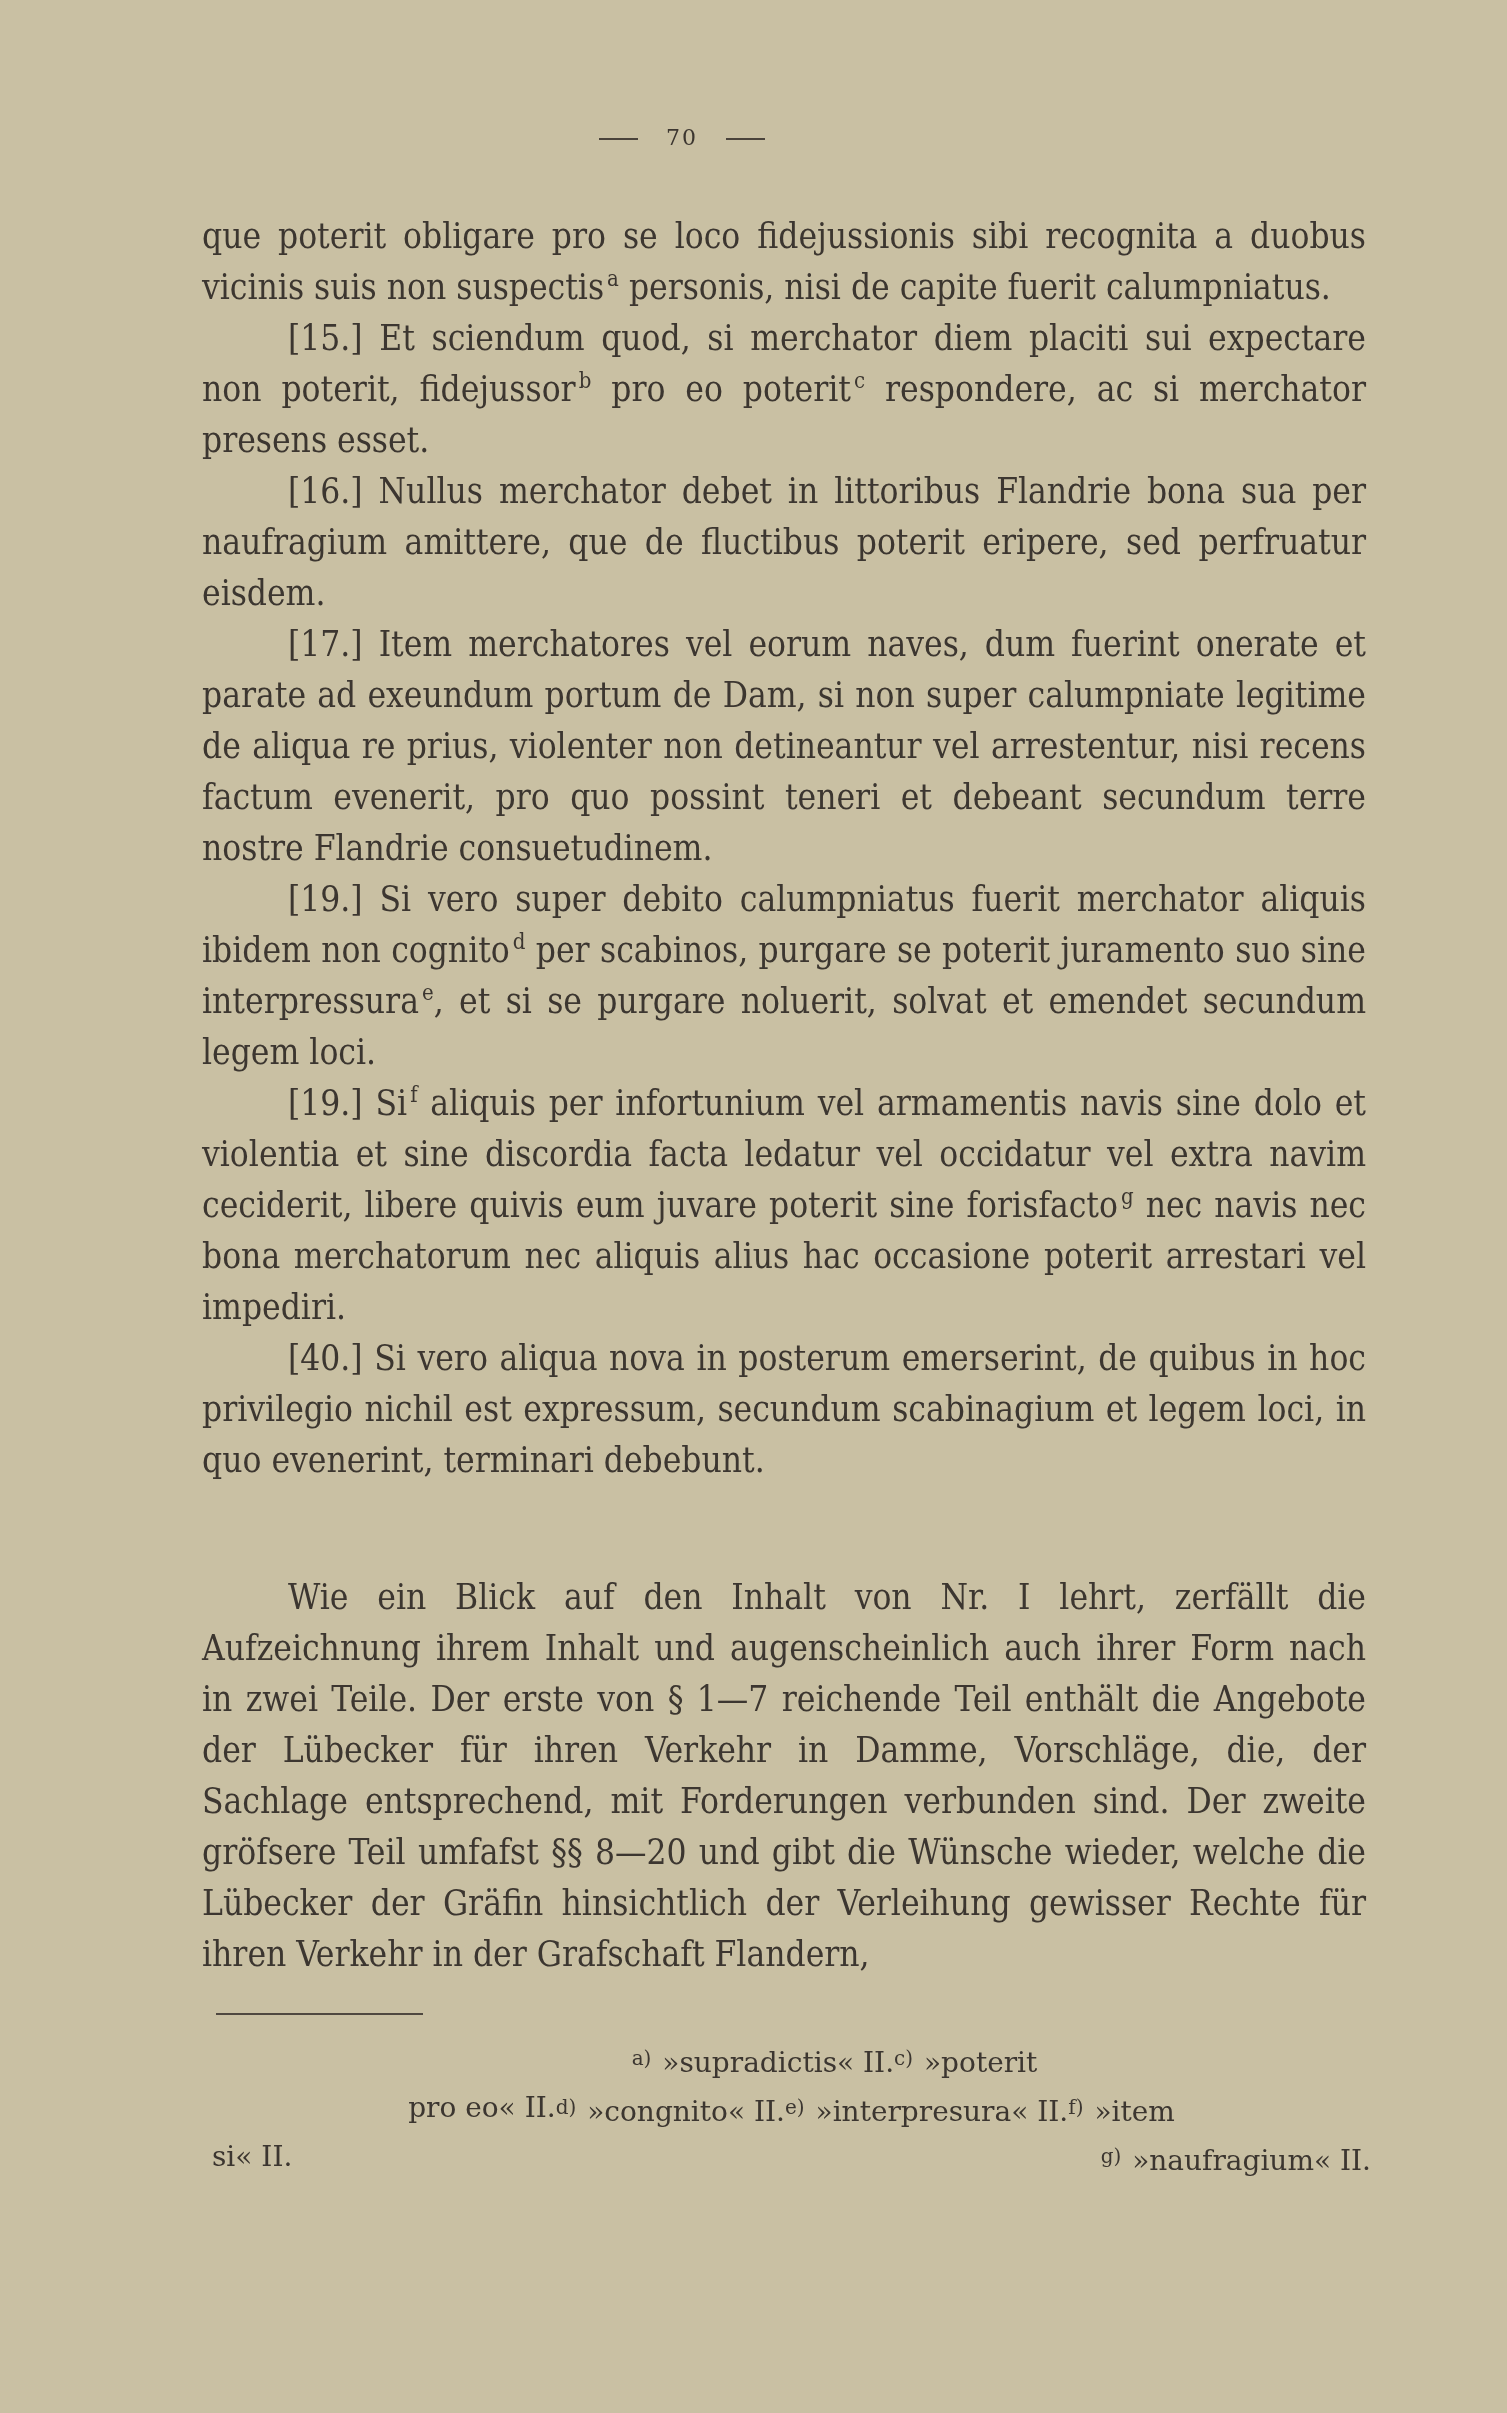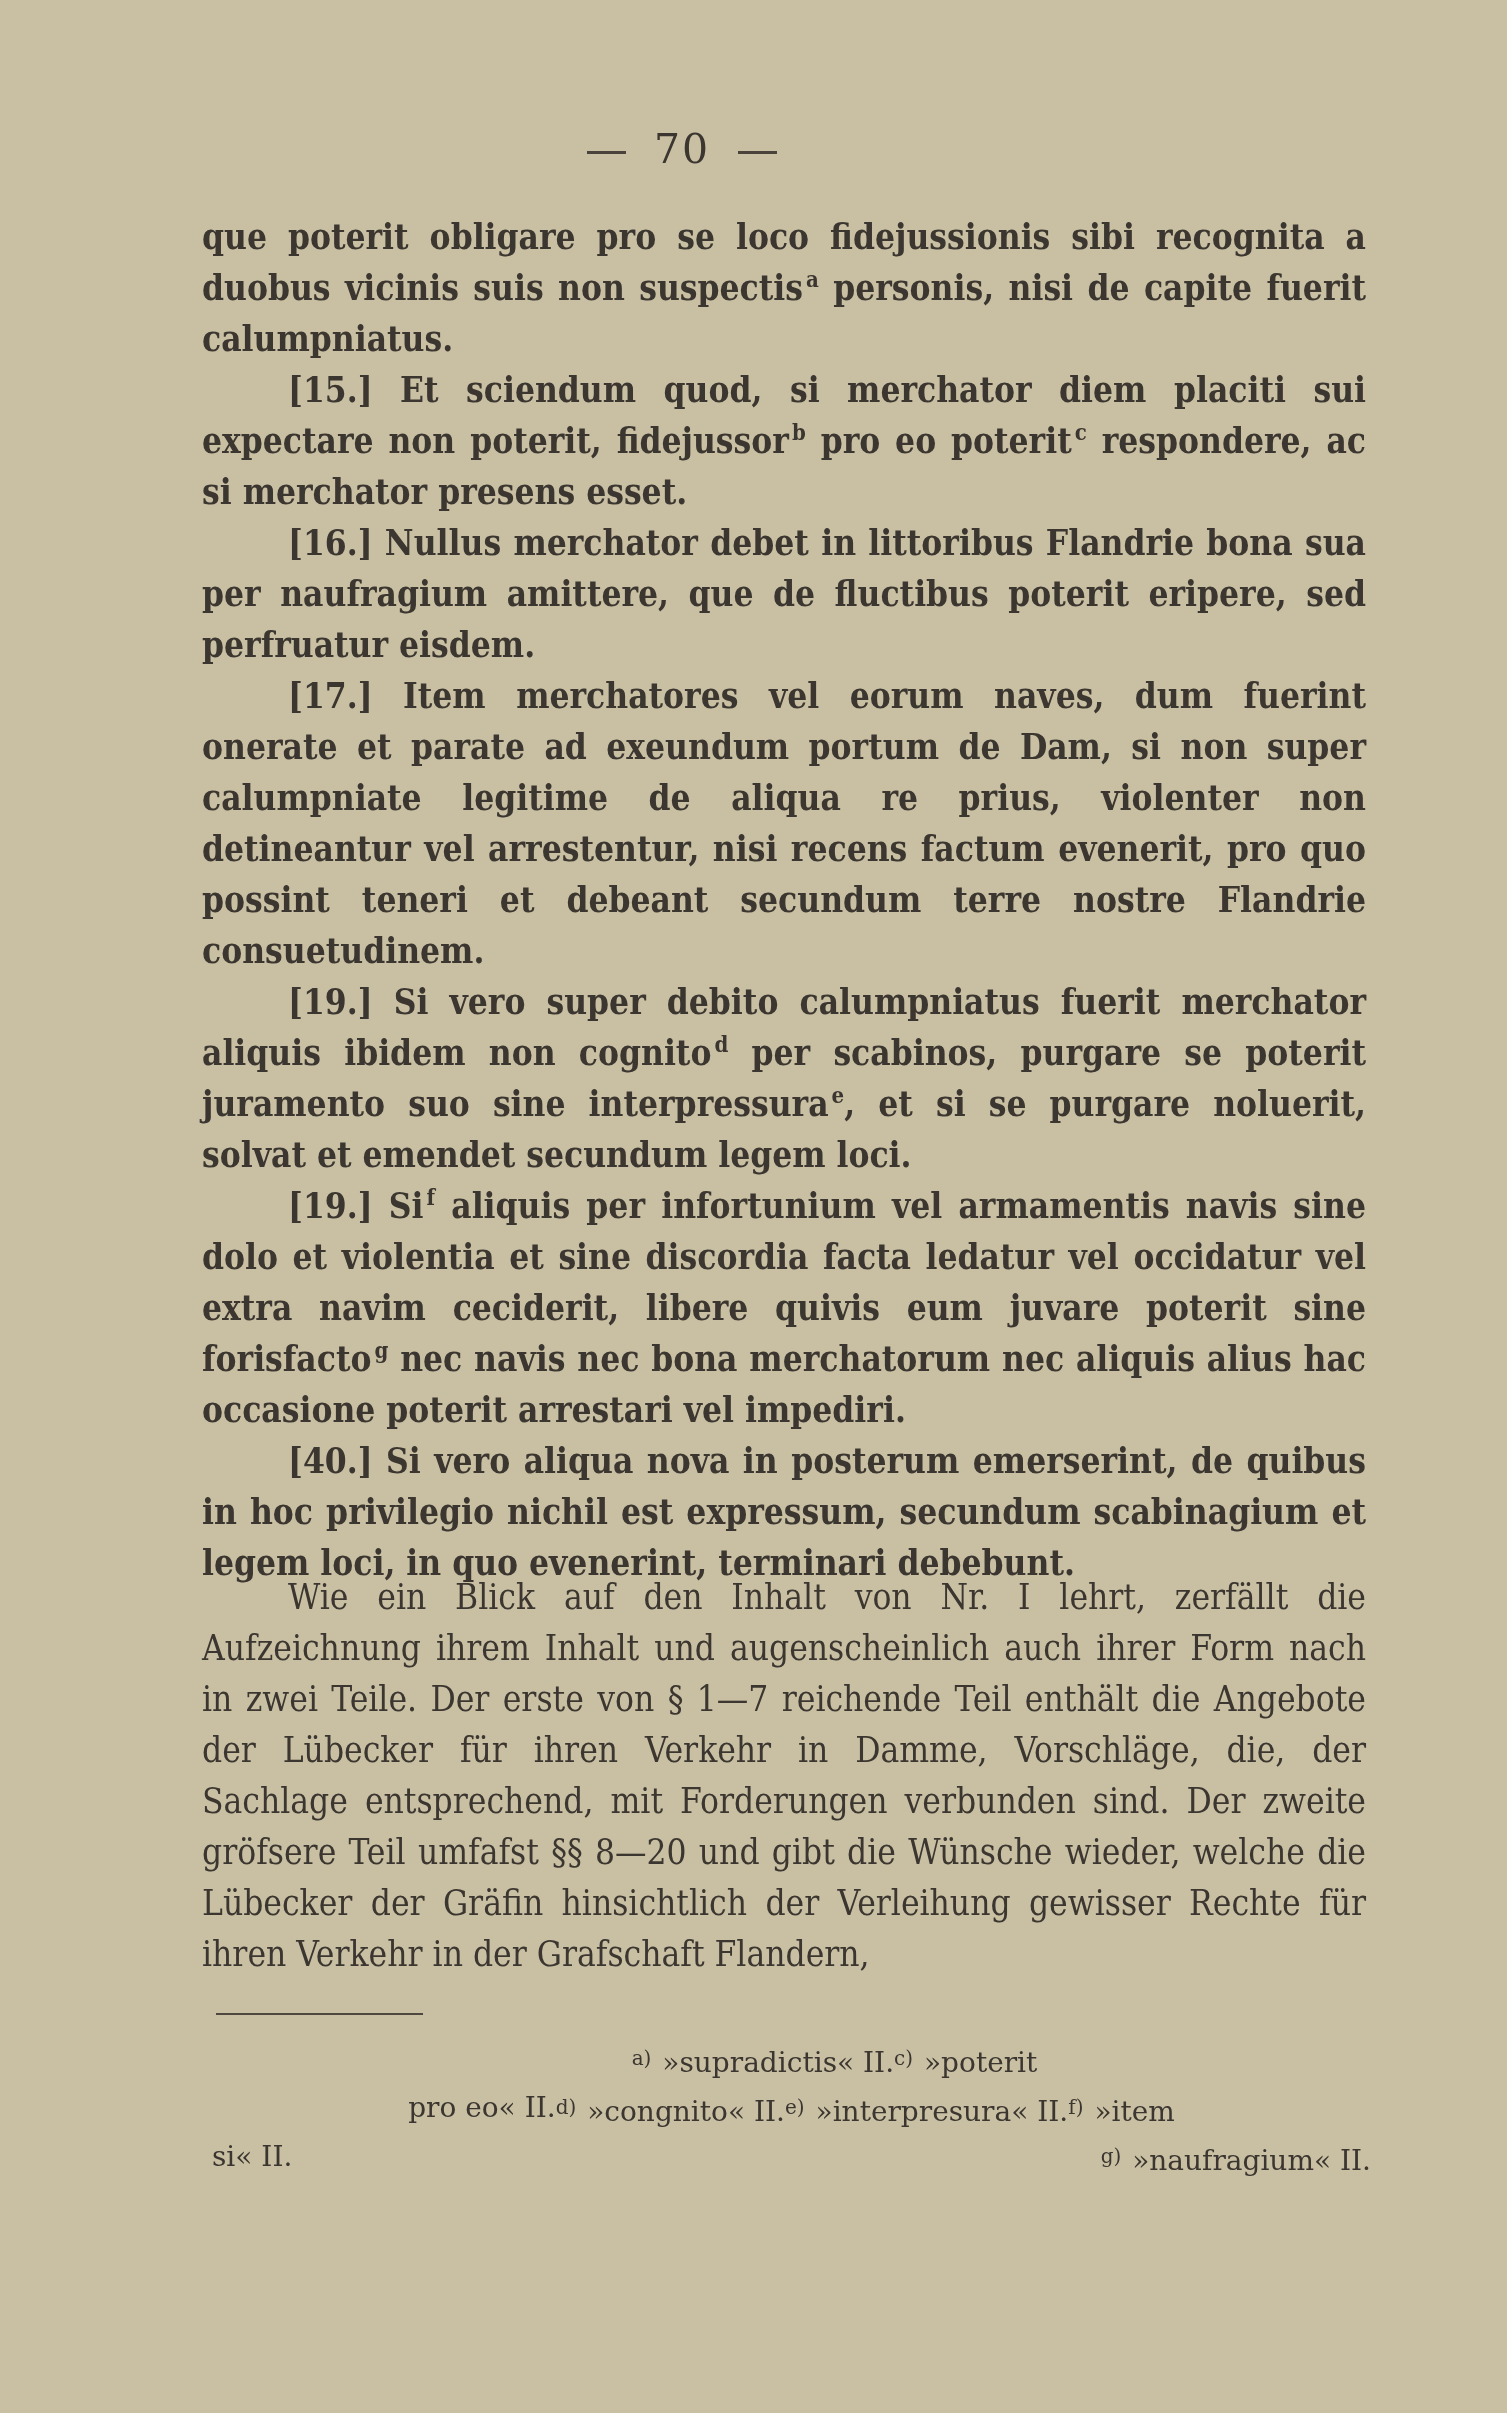--- a/index.html
+++ b/index.html
@@ -5,31 +5,31 @@
   html, body { margin: 0; padding: 0; }
   body {
     width: 1508px; height: 2413px;
     background: #c9c0a3;
     position: relative; overflow: hidden;
     font-family: "DejaVu Serif", "Liberation Serif", serif;
     color: #3c3630;
   }
   .page-number {
     position: absolute; top: 125px; left: 0; width: 1364px;
-    text-align: center; font-size: 41px; letter-spacing: 2px;
+    text-align: center; font-size: 22px; letter-spacing: 2px;
   }
   .page-number .dash { display: inline-block; width: 39px; height: 2.5px; background: #4a433b; vertical-align: middle; margin: 0 28px; }
   .text-block {
     position: absolute; left: 202px; width: 1164px;
     font-size: 35px; line-height: 51px; text-align: justify;
     font-stretch: condensed;
   }
   .text-block p { margin: 0; text-indent: 0; }
   .text-block p.para { text-indent: 86px; }
-  .main-latin { top: 211px; font-weight: bold; }
+  .main-latin { top: 211px; }
   .commentary { top: 1572px; }
   .commentary p { text-indent: 86px; }
   sup { font-size: 22px; line-height: 0; vertical-align: 13px; margin-left: 3px; }
   .rule {
     position: absolute; left: 216px; top: 2013px; width: 207px; height: 2px; background: #4f4840;
   }
   .footnotes {
     position: absolute; left: 212px; top: 2036px; width: 1159px;
     font-size: 28px; line-height: 45px;
   }

